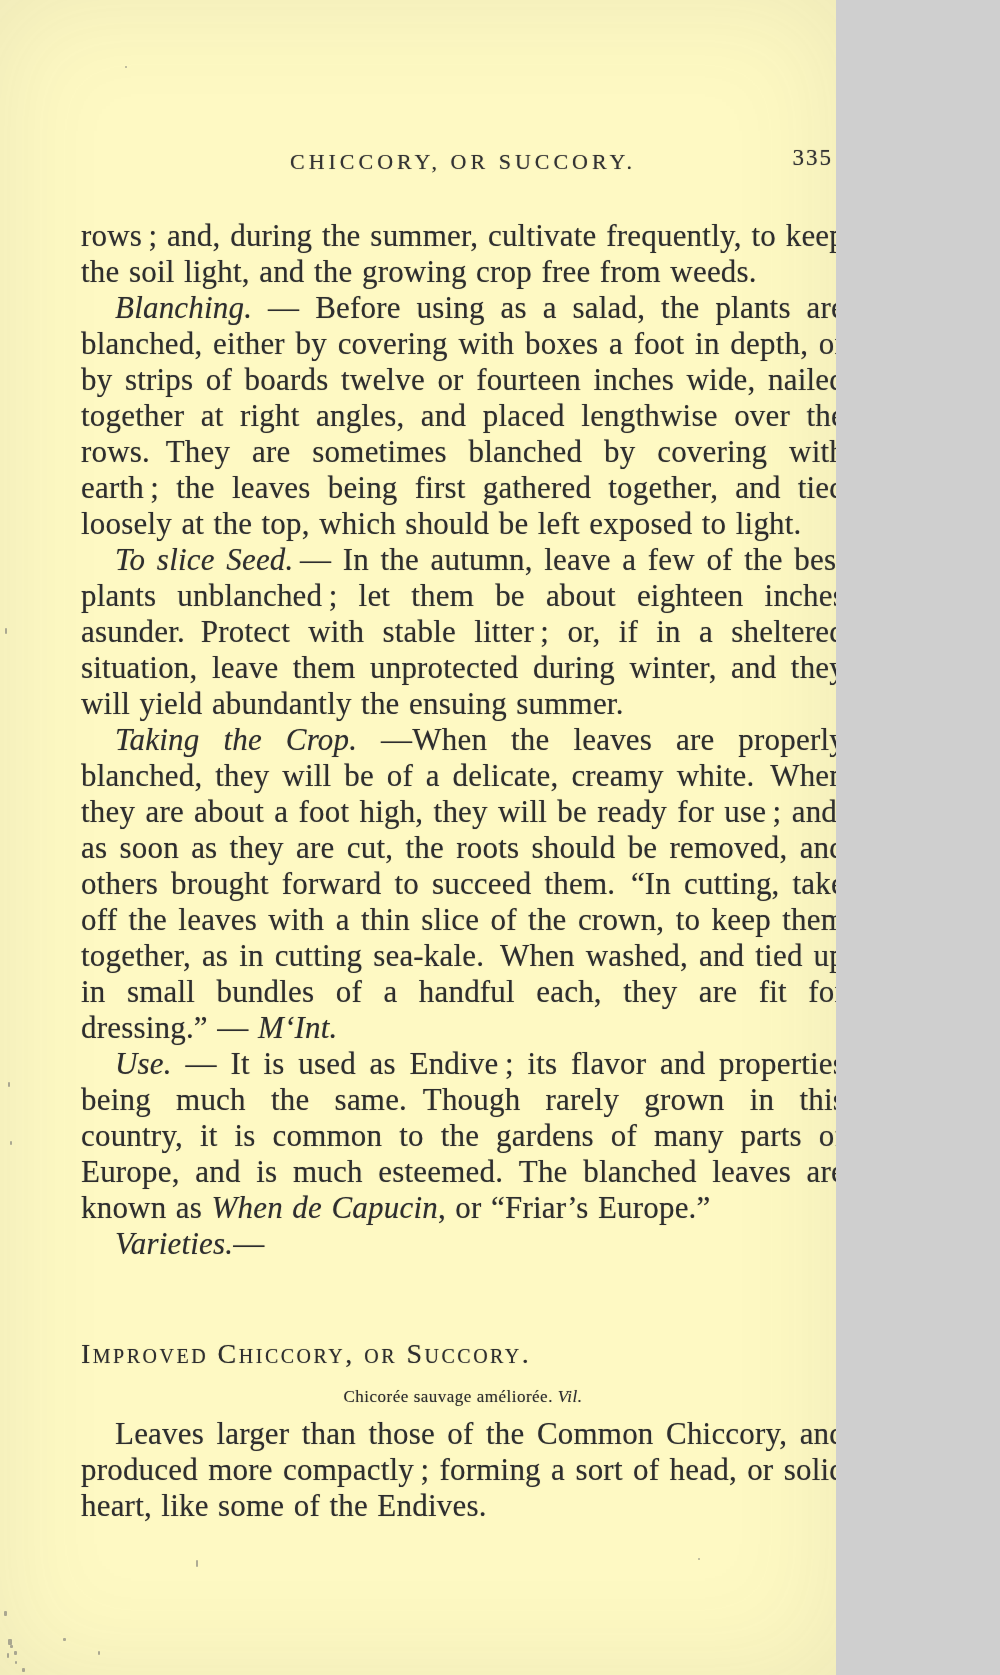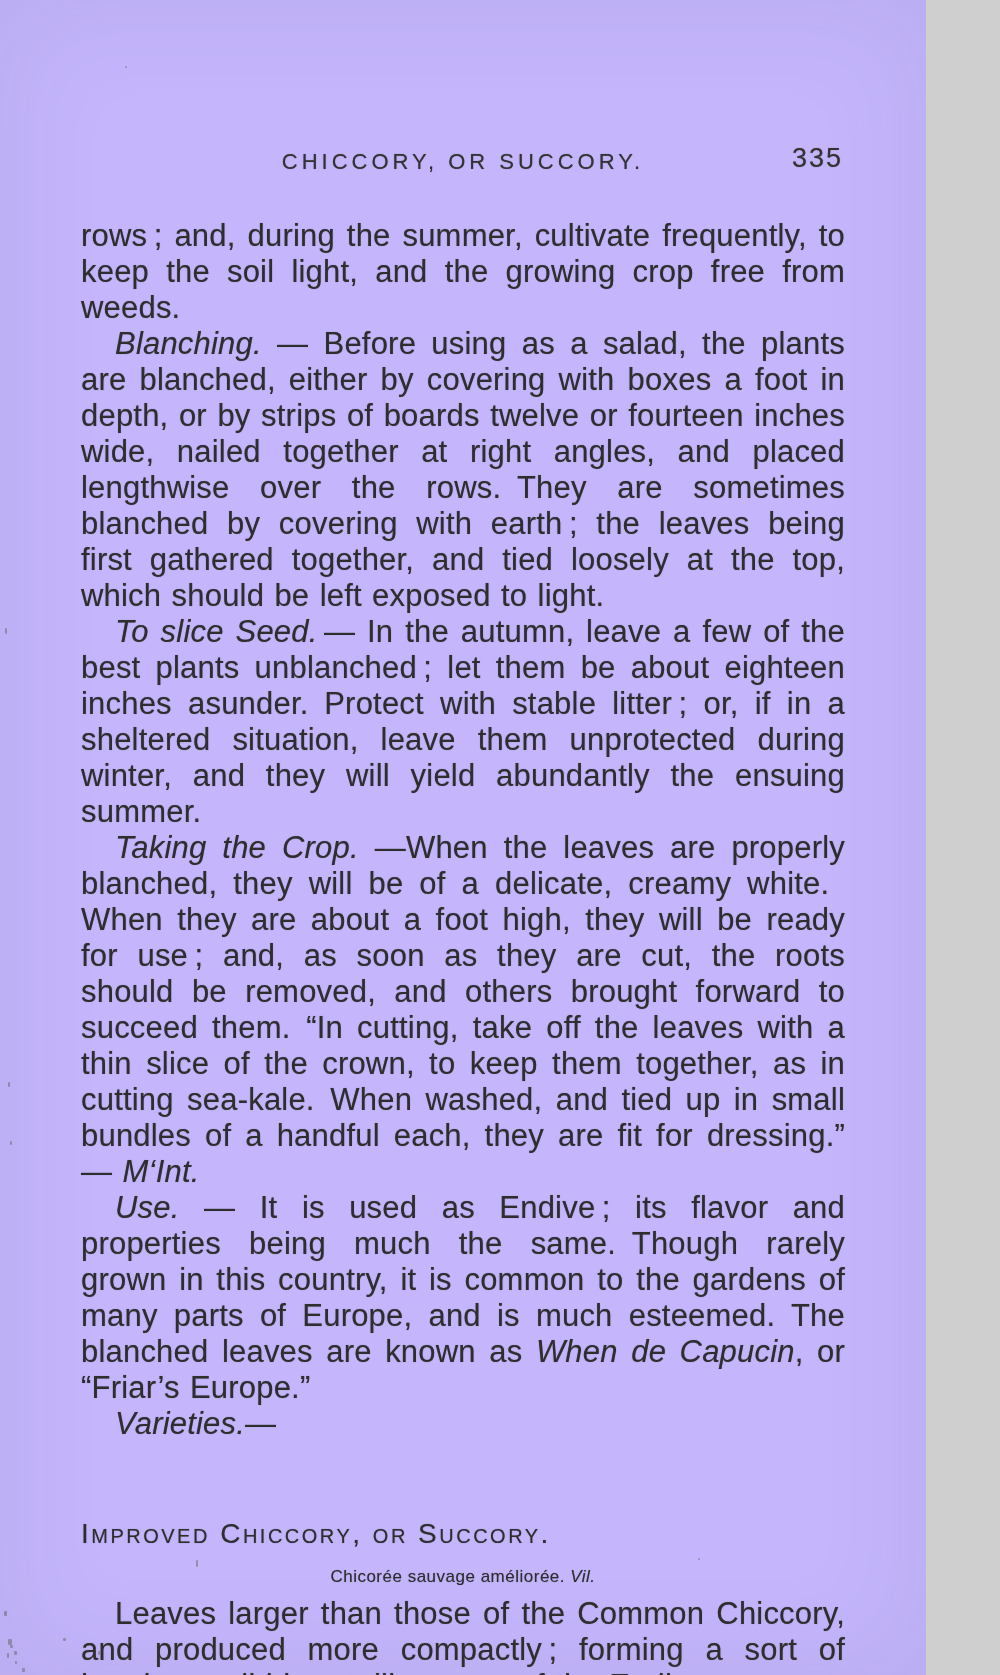--- a/index.html
+++ b/index.html
@@ -1,24 +1,24 @@
 <!DOCTYPE html>
 <html><head>
 <meta charset="utf-8">
 <style>
   html, body { margin: 0; padding: 0; }
   body { width: 1000px; height: 1675px; background: #cfcfcf; }
 
   .page {
     position: relative;
-    width: 926px;
+    width: 836px;
     height: 1675px;
-    background: #c4b5fd;
+    background: #fef9c3;
     overflow: hidden;
-    font-family: Liberation Sans, sans-serif;
+    font-family: Liberation Serif, serif;
     color: #2e2e2e;
   }
   
   .page::after {
     content: "";
     position: absolute;
     inset: 0;
     pointer-events: none;
     box-shadow: inset 0 0 110px rgba(90,90,90,0.10);
   }
@@ -35,23 +35,23 @@
     height: 28px;
     line-height: 28px;
     text-align: center;
     font-size: 22px;
     letter-spacing: 4px;
     color: #333;
     text-shadow: 0 0 1px rgba(50,50,50,0.55);
   }
   .page-number {
     position: absolute;
-    right: 2px;
+    right: 12px;
     top: -4px;
-    font-size: 27px;
+    font-size: 23px;
     letter-spacing: 2px;
     text-shadow: 0 0 1px rgba(50,50,50,0.55);
   }
 
   .text-block { margin-top: 42px; }
 
   .para {
     margin: 0;
     font-size: 31px;
     line-height: 36px;

